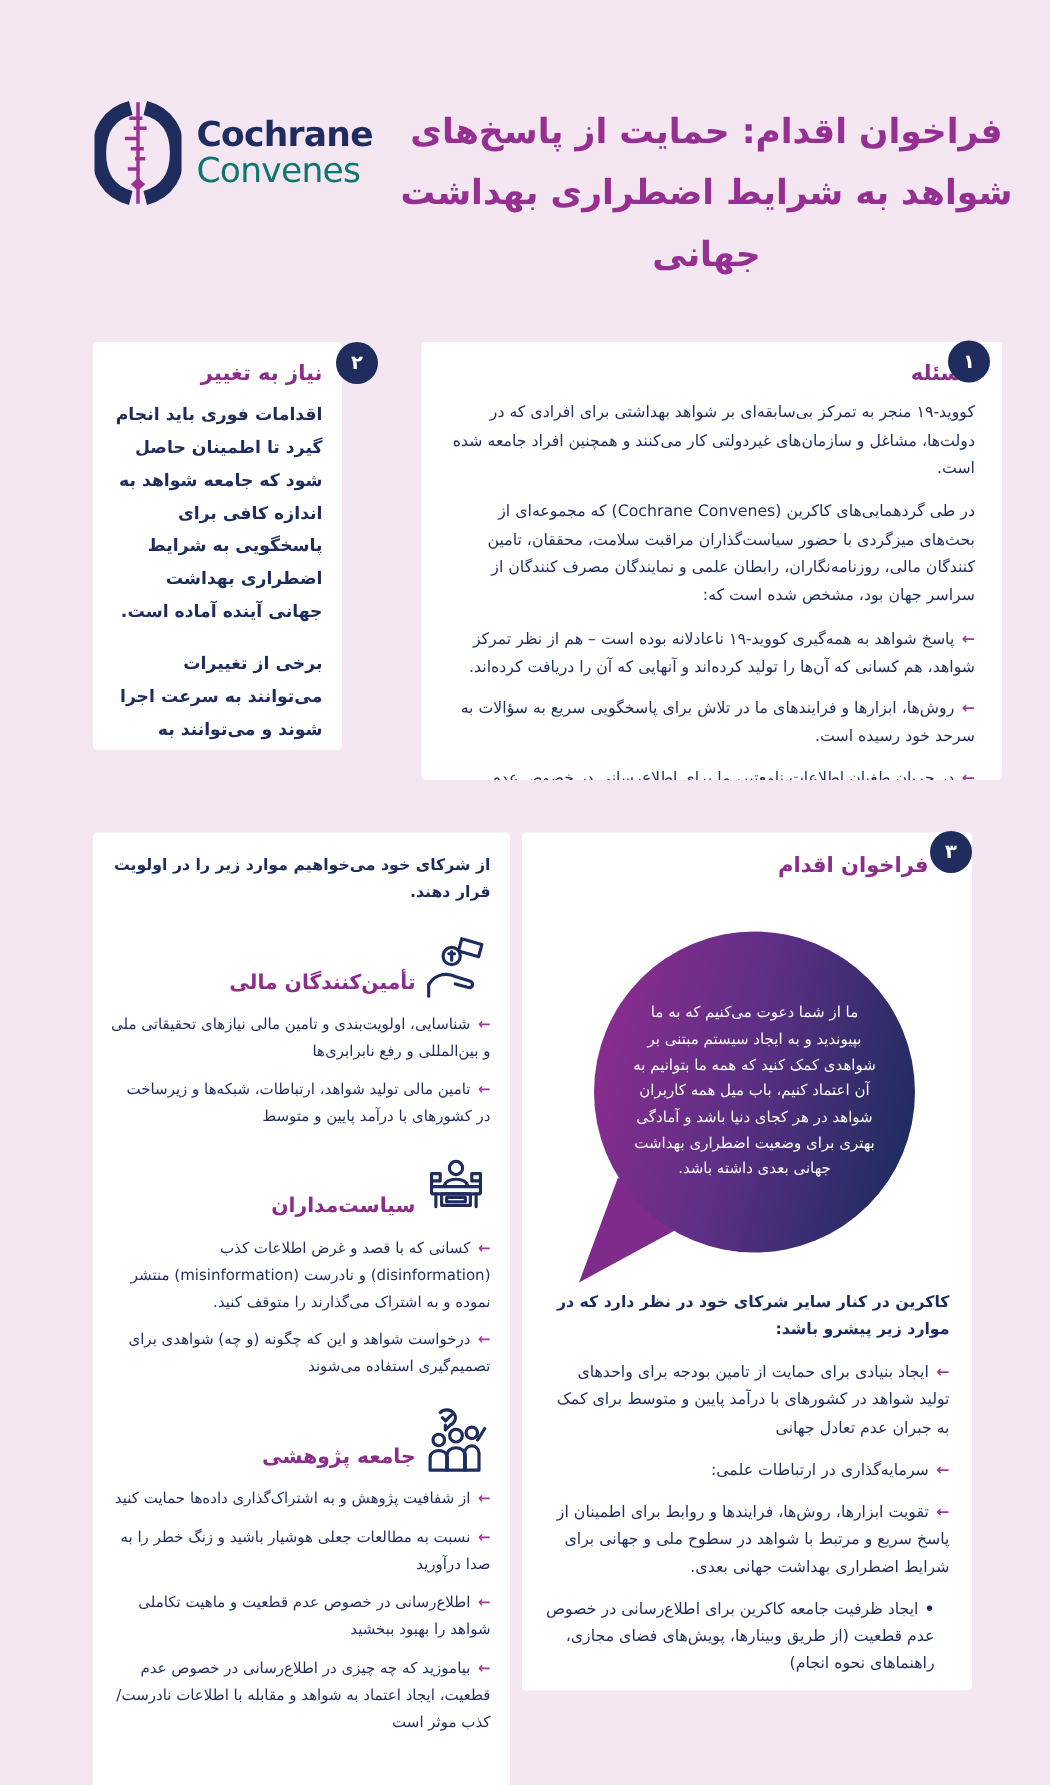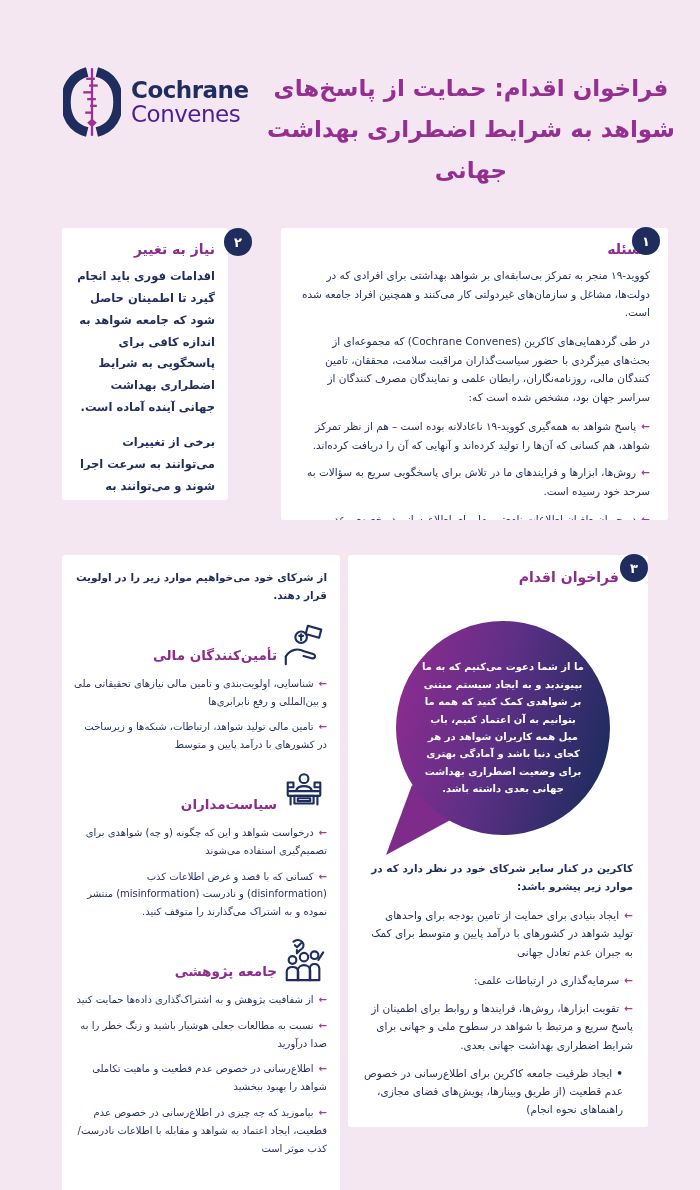--- a/index.html
+++ b/index.html
@@ -6,21 +6,21 @@
   html,body { background:#e9dbe7; }
   body { font-family:"DejaVu Sans", sans-serif; }
   .page {
     position:relative; width:700px; height:1190px; margin:0 auto;
     background:#f5e7f2; overflow:hidden;padding-left:20px;
   }
   
   .logo { position:absolute; left:63px; top:66px; display:flex; align-items:center; gap:10px; }
   .logo-text { line-height:1.05; }
   .logo-text .lt1 { color:#1e2c5e; font-weight:700; font-size:23px; letter-spacing:-0.5px; }
-  .logo-text .lt2 { color:#4c1d95; font-weight:500; font-size:23px; letter-spacing:-0.5px; }
+  .logo-text .lt2 { color:#0f766e; font-weight:500; font-size:23px; letter-spacing:-0.5px; }
   .title {
     position:absolute; left:250px; top:68px; width:442px;
     color:#962f92; font-size:23px; font-weight:700; line-height:1.78;
     text-align:center; direction:rtl;
   }
   
   .card { position:absolute; background:#ffffff; border-radius:3px; overflow:hidden; }
   .card1 { left:253px; top:228px; width:387px; height:292px; padding:13px 18px 0 16px;margin-left:28px; }
   .card2 { left:62px;  top:228px; width:166px; height:272px; padding:13px 13px 0 11px; }
   .card3L{ left:62px;  top:555px; width:278px; height:710px; padding:13px 13px 0 11px; }
@@ -59,21 +59,21 @@
   .card3L .intro-b { font-size:10.5px; }
   
   .bubble-wrap { position:relative; width:100%; height:266px; }
   .bubble {
     position:absolute; left:34px; top:28px; width:214px; height:214px; border-radius:50%;
     background:linear-gradient(105deg,#8e2c90 4%, #5e2f86 46%, #1f2c5f 92%);
     display:flex; align-items:center; justify-content:center; padding:24px; z-index:2;
   }
   .bubble p {
     direction:rtl; text-align:center; color:#ffffff;
-    font-size:10px; font-weight:700; line-height:1.74;
+    font-size:10px; font-weight:400; line-height:1.74;
   }
   .tail { position:absolute; left:18px; top:186px; z-index:1; }
   .icon-stroke { stroke:#1e2c5e; stroke-width:2.2; fill:none; stroke-linecap:round; stroke-linejoin:round; }
 </style>
 </head>
 <body>
 
 <div class="page">
 
   <div class="logo">
@@ -154,22 +154,22 @@
         <circle class="icon-stroke" cx="24" cy="9" r="4.6"></circle>
         <path class="icon-stroke" d="M16 21 C18 15.5 30 15.5 32 21"></path>
         <rect class="icon-stroke" x="7" y="22" width="34" height="5" rx="1"></rect>
         <path class="icon-stroke" d="M10 27 v9 M38 27 v9"></path>
         <rect class="icon-stroke" x="14" y="27" width="20" height="8"></rect>
         <rect class="icon-stroke" x="17.5" y="29.5" width="13" height="3"></rect>
         <path class="icon-stroke" d="M7 22 v-9 h6 v5 h-6 M41 22 v-9 h-6 v5 h6"></path>
       </svg>
       <span class="g-title">سیاست‌مداران</span>
     </div>
+    <div class="bullet" dir="rtl"><span class="arr">←</span><span>کسانی که با قصد و غرض اطلاعات کذب (disinformation) و نادرست (misinformation) منتشر نموده و به اشتراک می‌گذارند را متوقف کنید.</span></div>
     <div class="bullet" dir="rtl"><span class="arr">←</span><span>درخواست شواهد و این که چگونه (و چه) شواهدی برای تصمیم‌گیری استفاده می‌شوند</span></div>
-    <div class="bullet" dir="rtl"><span class="arr">←</span><span>کسانی که با قصد و غرض اطلاعات کذب (disinformation) و نادرست (misinformation) منتشر نموده و به اشتراک می‌گذارند را متوقف کنید.</span></div>
 
     <div class="group-head">
       <svg class="g-icon" width="46" height="46" viewBox="0 0 48 48">
         <path class="icon-stroke" d="M13 5 a6 5.5 0 1 1 7 8.6 l-3.4 3.4 v-3.4"></path>
         <path class="icon-stroke" d="M14.5 8.5 l2.2 2.2 4.2 -4.2"></path>
         <circle class="icon-stroke" cx="12" cy="24" r="4"></circle>
         <path class="icon-stroke" d="M6 36 C6.6 29.8 17.4 29.8 18 36 V45 H6 Z"></path>
         <circle class="icon-stroke" cx="24" cy="21" r="4.4"></circle>
         <path class="icon-stroke" d="M17.5 35 C18 27.5 30 27.5 30.5 35 V45 H17.5 Z"></path>
         <circle class="icon-stroke" cx="35" cy="19" r="4"></circle>

